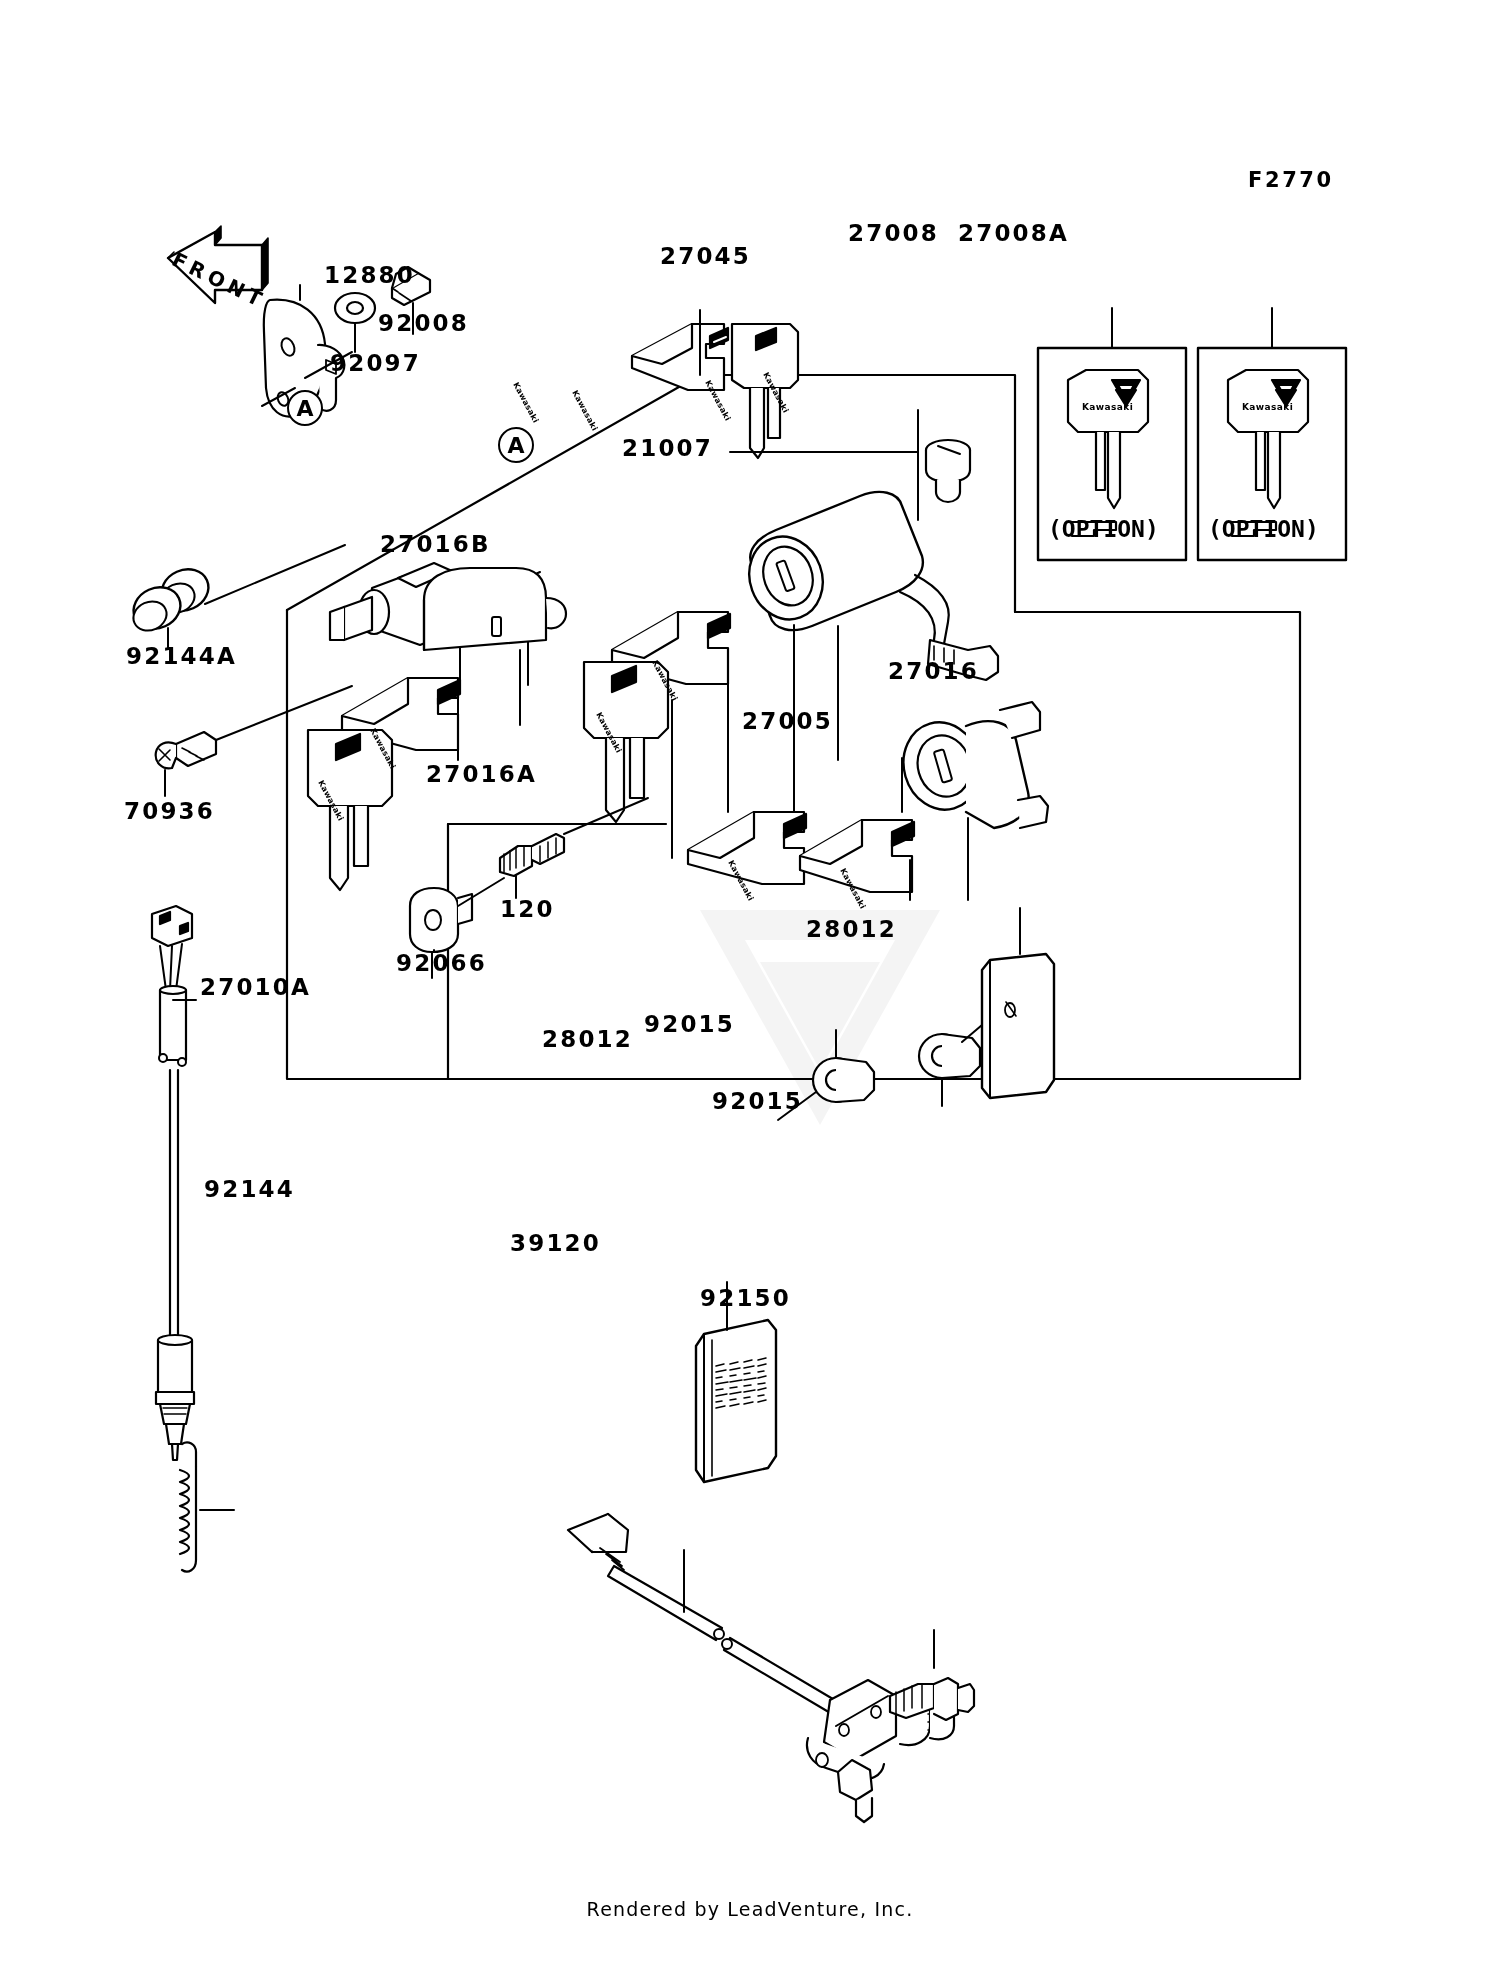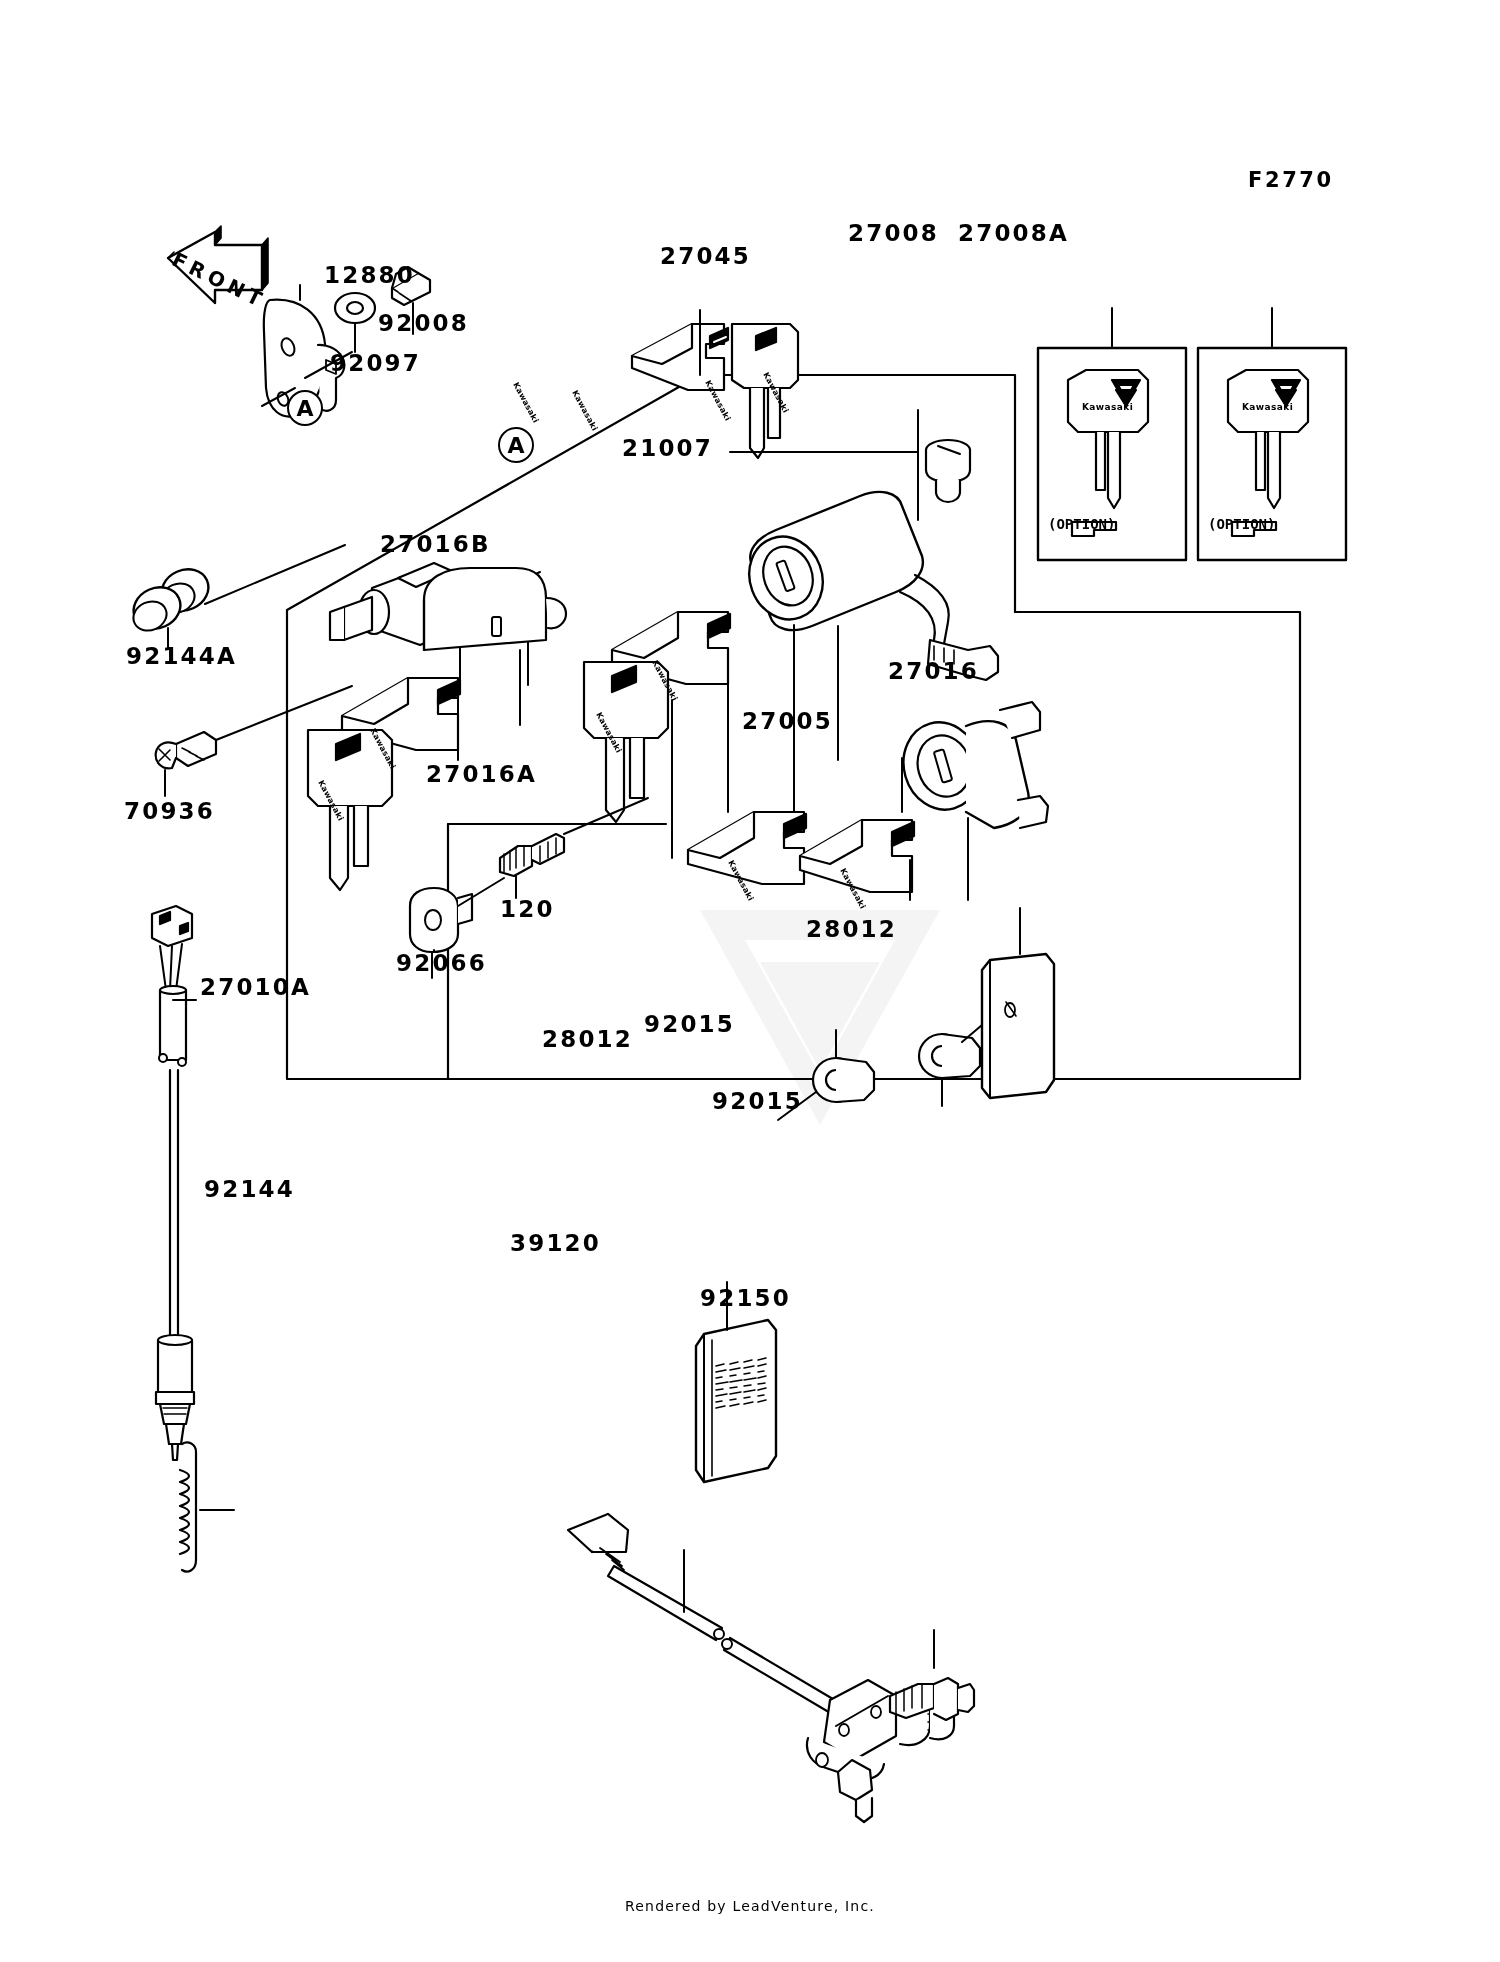--- a/index.html
+++ b/index.html
@@ -39,21 +39,21 @@
     font-weight: bold;
     font-size: 21px;
     letter-spacing: 2.6px;
     color: #000000;
     white-space: nowrap;
   }
   .optlbl {
     position: absolute;
     font-family: "DejaVu Sans Mono", monospace;
     font-weight: bold;
-    font-size: 14px;
+    font-size: 23px;
     letter-spacing: 0px;
     color: #000000;
     white-space: nowrap;
   }
   .circlemark {
     position: absolute;
     width: 36px;
     height: 36px;
     border: 2.6px solid #000;
     border-radius: 50%;
@@ -66,21 +66,21 @@
     font-size: 22px;
     color: #000;
     background: #fff;
   }
   .footer {
     position: absolute;
     left: 0;
     width: 1500px;
     text-align: center;
     font-family: "DejaVu Sans", sans-serif;
-    font-size: 14px;
+    font-size: 19px;
     letter-spacing: 1.2px;
     color: #000;
   }
   .watermark {
     position: absolute;
     font-family: "DejaVu Sans", sans-serif;
     font-weight: bold;
     color: #f0f0f0;
     white-space: nowrap;
     user-select: none;

